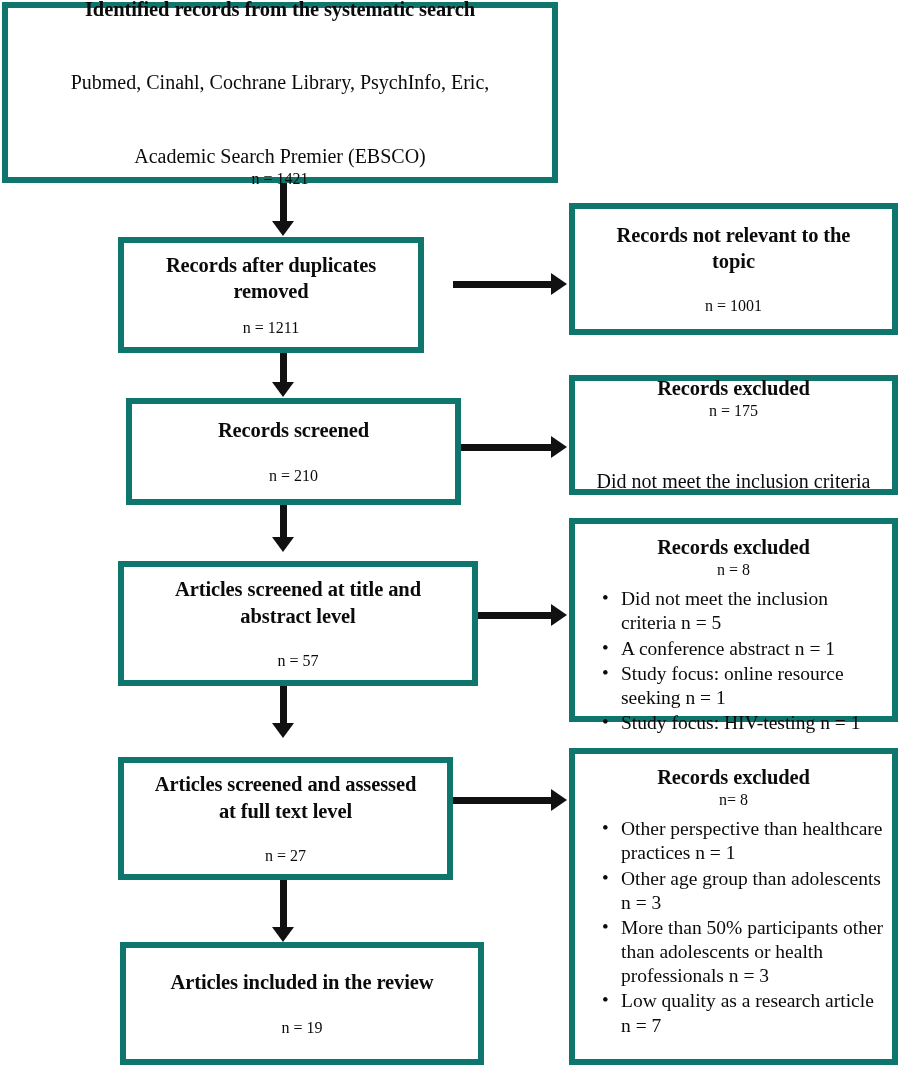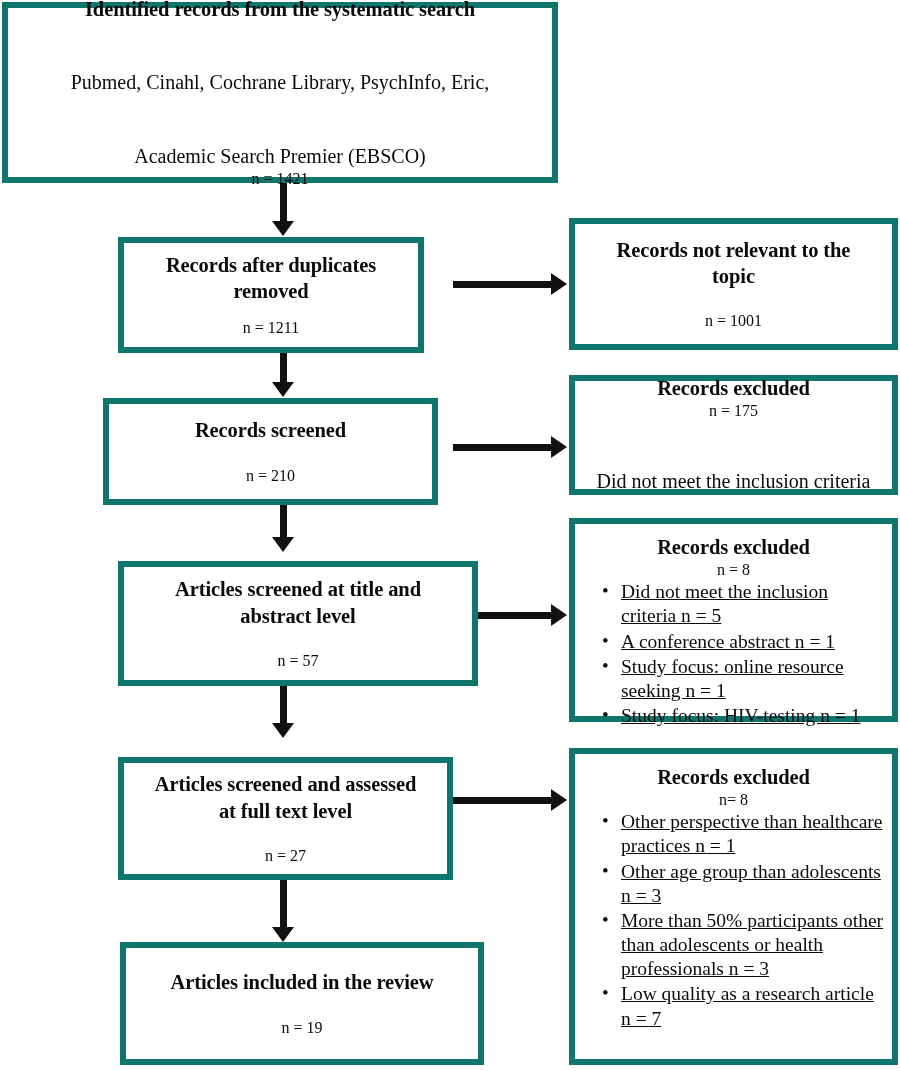--- a/index.html
+++ b/index.html
@@ -47,28 +47,27 @@
   .num {
     font-size: 16px;
     line-height: 1.25;
   }
   .gap-lg { height: 22px; }
   .gap-md { height: 14px; }
   .gap-sm { height: 6px; }
 
   ul.bullets {
     list-style: none;
-    margin: 0;
+    margin: 7px;
     padding: 0;
     text-align: left;
     width: 100%;
     box-sizing: border-box;
     padding-left: 26px;
     padding-right: 8px;
-    text-decoration: underline;
   }
   ul.bullets li {
     position: relative;
     font-size: 19.5px;
     line-height: 1.24;
     padding-left: 20px;
     margin-bottom: 1px;
   }
   ul.bullets li::before {
     content: "\2022";
@@ -130,21 +129,21 @@
   <div class="box" style="left:118px; top:237px; width:306px; height:116px;">
     <div class="ttl">Records after duplicates</div>
     <div class="ttl">removed</div>
     <div class="gap-md"></div>
     <div class="num">n = 1211</div>
   </div>
 
   <div class="vline" style="left:280px; top:353px; height:29px;"></div>
   <div class="vhead" style="left:272px; top:382px;"></div>
 
-  <div class="box" style="left:103px; top:398px; width:335px; height:107px;">
+  <div class="box" style="left:126px; top:398px; width:335px; height:107px;">
     <div class="ttl">Records screened</div>
     <div class="gap-lg"></div>
     <div class="num">n = 210</div>
   </div>
 
   <div class="vline" style="left:280px; top:505px; height:32px;"></div>
   <div class="vhead" style="left:272px; top:537px;"></div>
 
   <div class="box" style="left:118px; top:561px; width:360px; height:125px;">
     <div class="ttl">Articles screened at title and</div>
@@ -168,21 +167,21 @@
 
   <div class="box" style="left:120px; top:942px; width:364px; height:123px;">
     <div class="ttl">Articles included in the review</div>
     <div class="gap-lg"></div>
     <div class="num">n = 19</div>
   </div>
 
   <div class="hline" style="left:453px; top:281px; width:100px;"></div>
   <div class="hhead" style="left:551px; top:273px;"></div>
 
-  <div class="box" style="left:569px; top:218px; width:329px; height:132px;">
+  <div class="box" style="left:569px; top:203px; width:329px; height:132px;">
     <div class="ttl">Records not relevant to the</div>
     <div class="ttl">topic</div>
     <div class="gap-lg"></div>
     <div class="num">n = 1001</div>
   </div>
 
   <div class="hline" style="left:453px; top:444px; width:100px;"></div>
   <div class="hhead" style="left:551px; top:436px;"></div>
 
   <div class="box" style="left:569px; top:375px; width:329px; height:120px;">

